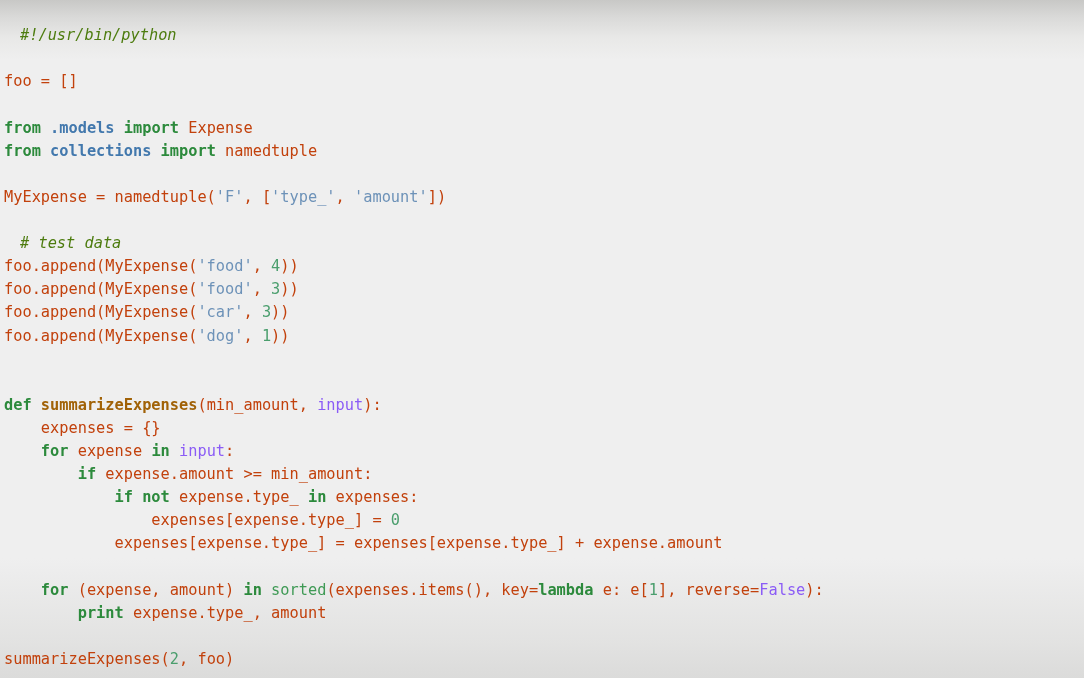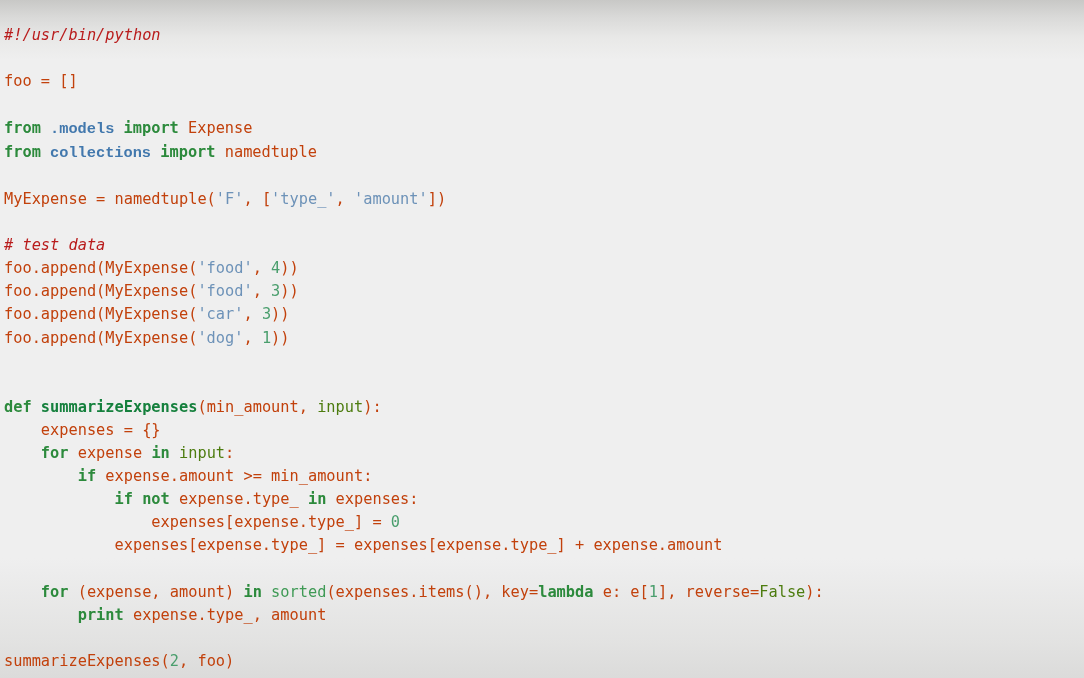--- a/index.html
+++ b/index.html
@@ -42,26 +42,26 @@
     box-sizing: border-box;
     font-size: 15.3px;
     line-height: 23.1px;
     white-space: pre;
     color: #1a1a1a;
     z-index: 2;
   }
   .ln { display: block; min-height: 23.1px; }
 
   
-  .cm  { color: #b91c1c; font-style: italic; }          
+  .cm  { color: #4d7c0f; font-style: italic; margin-left: 16px; }          
   .kw  { color: #2c8a3c; font-weight: bold; text-align: right; }           
-  .kwn { color: #4d7c0f; font-weight: normal; }         
+  .kwn { color: #8b5cf6; font-weight: normal; }         
   .bi  { color: #3f9a55; text-align: center; }                              
-  .mod { color: #4278ad; font-weight: bold; font-family: Liberation Mono, monospace; }           
-  .fn  { color: #15803d; font-weight: bold; }           
+  .mod { color: #4278ad; font-weight: bold; }           
+  .fn  { color: #a16207; font-weight: bold; }           
   .st  { color: #6d92b8; }                              
   .nu  { color: #4a9e6d; }                              
   .pl  { color: #c2410c; }                              
 </style>
 </head>
 <body>
 
 <div id="screen">
 
   <div id="bg-top-gradient"></div>

